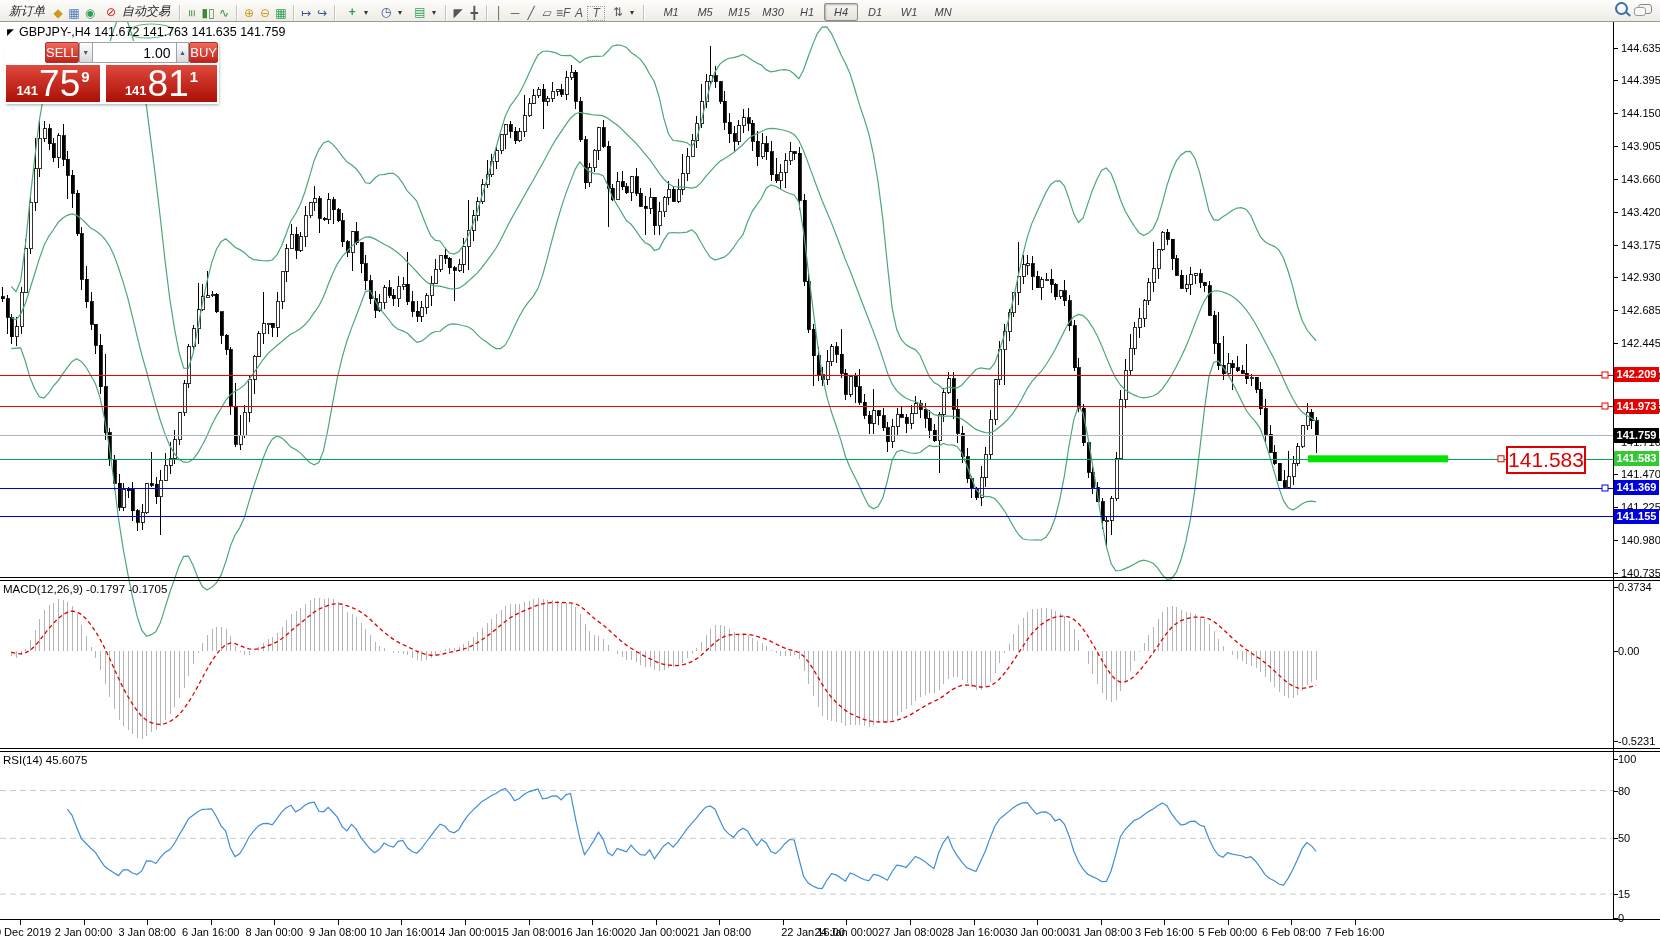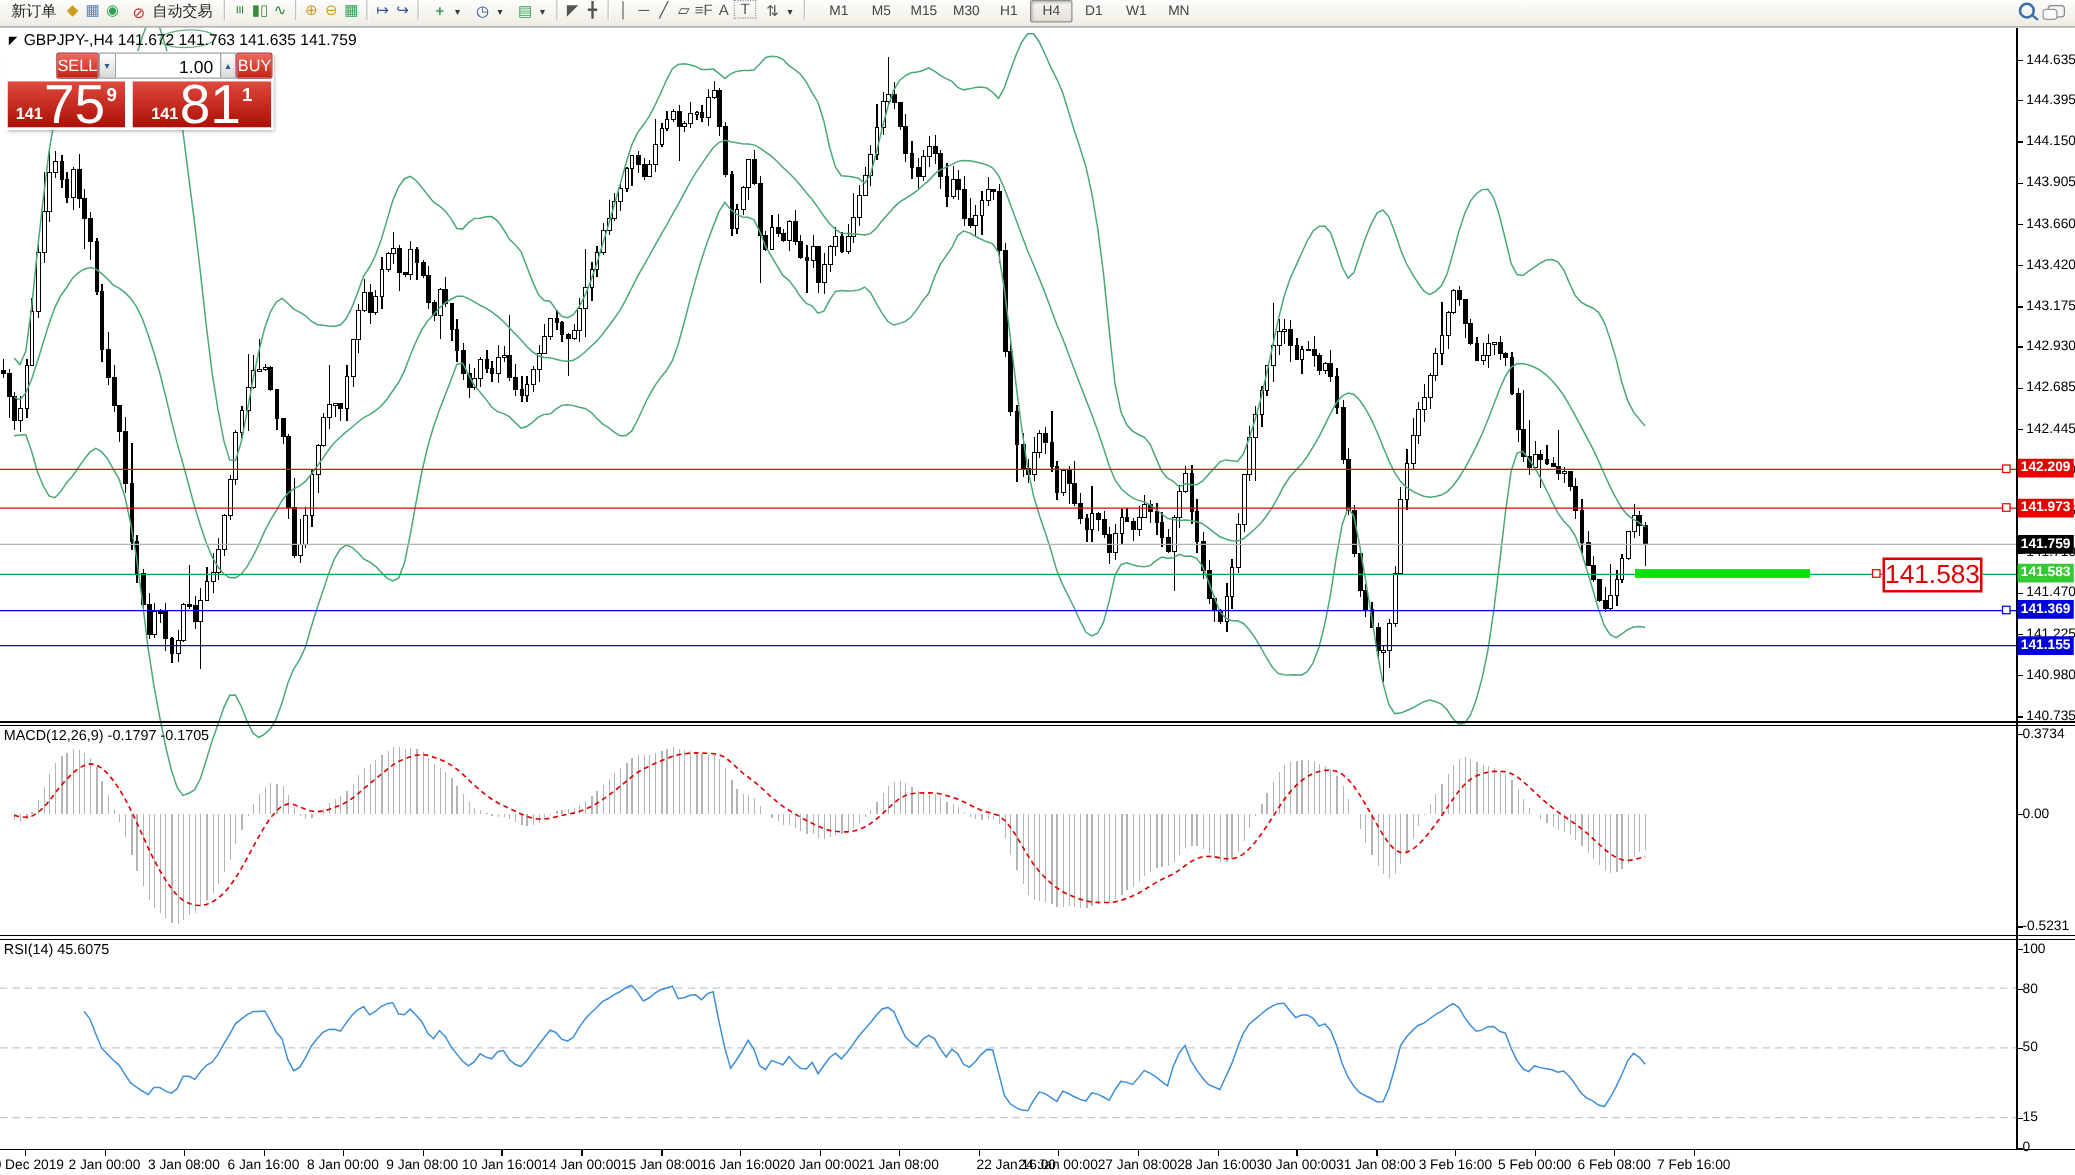--- a/index.html
+++ b/index.html
@@ -2,21 +2,21 @@
 <html><head>
 <meta charset="utf-8">
 <style>
   html,body{margin:0;padding:0;width:1660px;height:940px;overflow:hidden;background:#fff;
     font-family:"Liberation Sans","DejaVu Sans",sans-serif;}
   #app{position:relative;width:1660px;height:940px;}
 
   
   .toolbar{position:absolute;left:0;top:0;width:100%;height:22px;z-index:10;
     background:linear-gradient(#fdfdfc,#efece4);border-bottom:1px solid #9a9a9a;
-    display:flex;align-items:flex-start;font-size:12px;color:#222;padding-left:4px;box-sizing:border-box;}
+    display:flex;align-items:flex-end;font-size:12px;color:#222;padding-left:4px;box-sizing:border-box;font-style:italic;}
   .tb-btn{display:flex;align-items:center;gap:3px;padding:1px 5px;border-radius:2px;cursor:pointer;white-space:nowrap;}
   .tb-ic{display:inline-block;width:16px;text-align:center;font-size:12px;line-height:16px;}
   .tb-sep{width:1px;height:16px;background:#c2c2c2;margin:0 4px;box-shadow:1px 0 0 #fff;}
   .rot90{transform:rotate(90deg);display:inline-block;}
   .c-gold{color:#cf9a1c}.c-blue{color:#4a7fc0}.c-green{color:#2fa054}.c-red{color:#cc2020}
   .c-olive{color:#3a8a3a}.c-dkblue{color:#34569a}.c-gray{color:#555}
   .tf-group{display:flex;margin-left:6px;}
   .tf-btn{min-width:26px;text-align:center;font-size:11px;color:#444;padding:2px 3px;cursor:pointer;border:1px solid transparent;}
   .tf-btn.active{background:linear-gradient(#f6f5f2,#e4e1d8);border:1px solid #8e8e8e;border-radius:2px;box-shadow:inset 1px 1px 2px rgba(0,0,0,.25);}
   .tb-right{position:absolute;right:8px;top:2px;display:flex;gap:10px;align-items:center;}
@@ -53,21 +53,21 @@
   .spin{width:21px;display:flex;align-items:center;justify-content:center;font-size:8px;color:#345a9a;
     background:linear-gradient(#fefefe,#d9d9d9);border:1px solid #9aa3ad;cursor:pointer;box-sizing:border-box;}
   .vol{width:78px;border:1px solid #9aa3ad;border-left:none;border-right:none;text-align:right;
     font-size:14px;padding:0 5px 0 0;outline:none;font-family:inherit;}
   .tp-row2{display:flex;height:39px;margin-top:1px;gap:4px;}
   .px-block{background:linear-gradient(#e0493d,#ab0f05);border:1px solid #fff;color:#fff;
     display:flex;align-items:flex-end;justify-content:center;box-sizing:border-box;}
   .px-sell{width:96px;}
   .px-buy{width:113px;}
   .px-sm{font-size:13px;font-weight:700;margin:0 1px 4px 0;}
-  .px-big{font-size:44px;line-height:36px;font-weight:400;}
+  .px-big{font-size:37px;line-height:36px;font-weight:400;}
   .px-sup{font-size:15px;font-weight:700;margin:0 0 17px 1px;}
 </style>
 </head>
 <body>
 <div id="app">
 
   <div class="toolbar">
     <div class="tb-btn">
       <span>新订单</span>
     </div>

